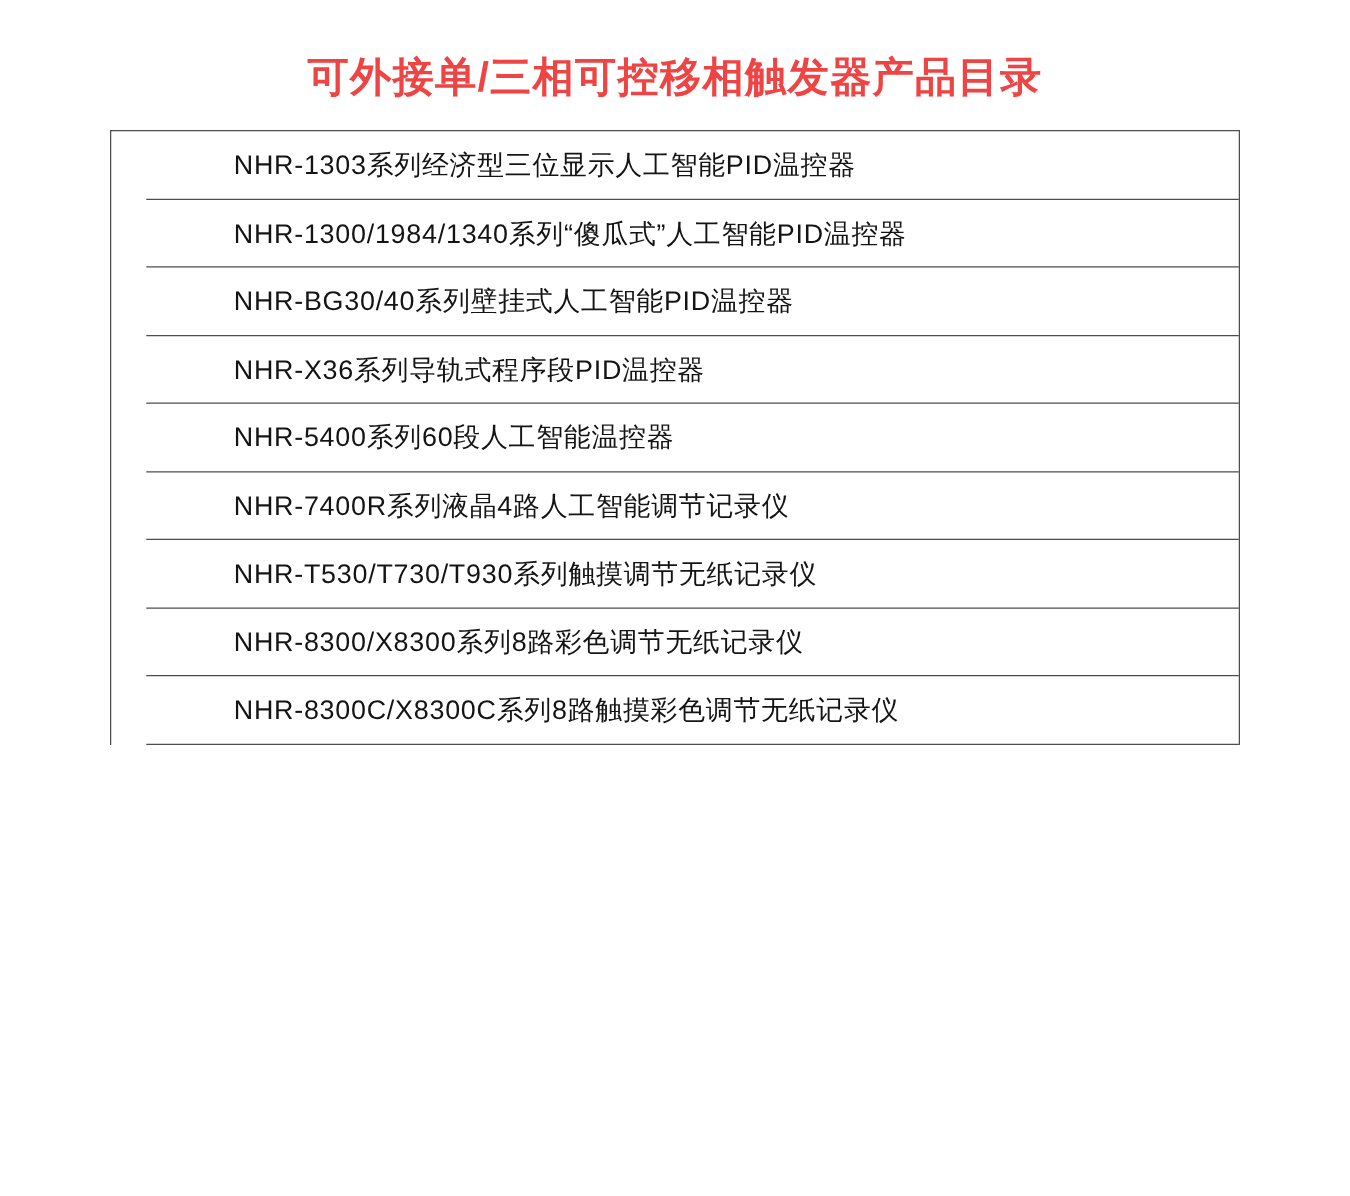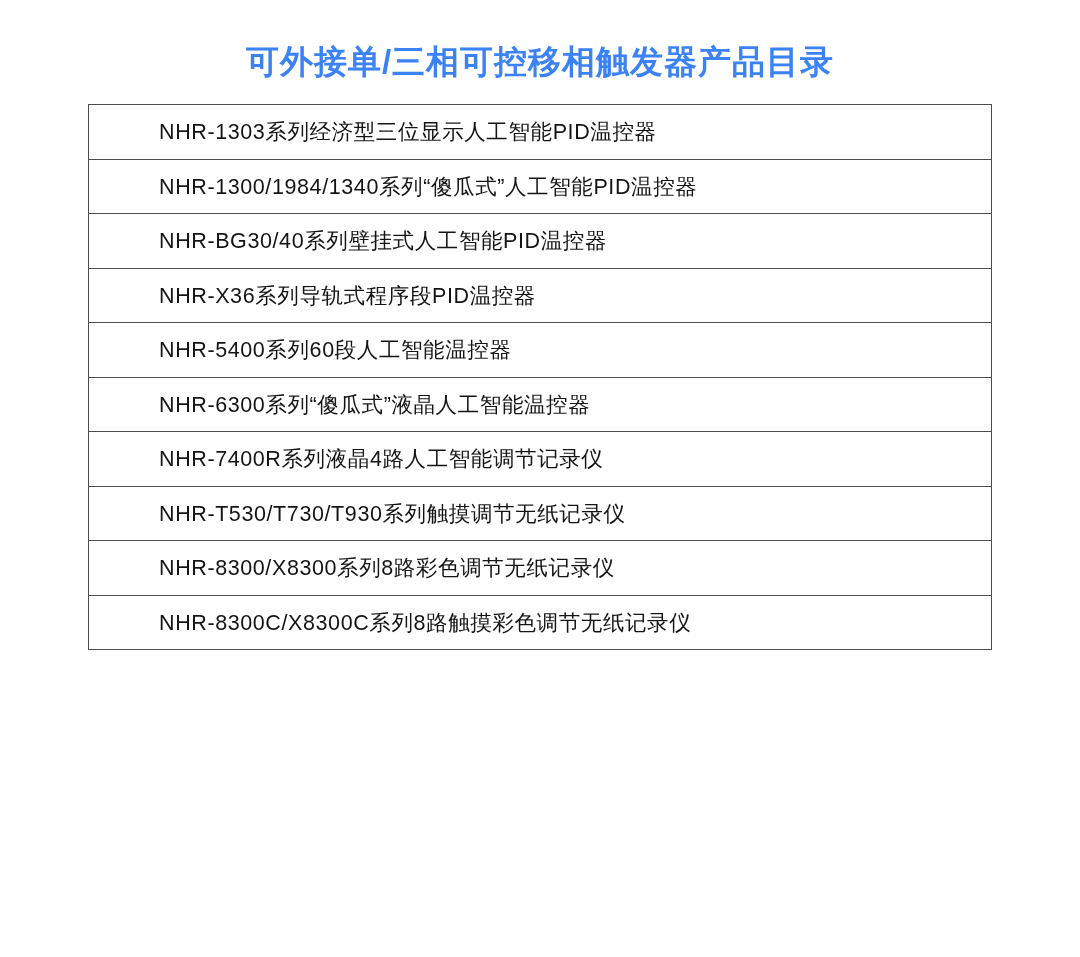--- a/index.html
+++ b/index.html
@@ -18,35 +18,36 @@
     width: 1080px;
     height: 957px;
     box-sizing: border-box;
     position: relative;
   }
   .page-title {
     text-align: center;
     font-size: 33px;
     font-weight: bold;
     letter-spacing: 1px;
-    color: #3b82f6;
+    color: #ef4444;
     margin: 0;
     padding-top: 42px;
     padding-bottom: 0;
     line-height: 1.2;
   }
   .catalog-table {
     position: absolute;
     left: 88px;
     top: 104px;
     width: 904px;
     border: 1px solid #4d4d4d;
     border-bottom: none;
     box-sizing: border-box;
     background: #ffffff;
+    padding-left: 28px;
   }
   .catalog-row {
     border-bottom: 1px solid #4d4d4d;
     height: 54.5px;
     display: flex;
     align-items: center;
     box-sizing: border-box;
   }
   .catalog-row .row-text {
     padding-left: 70px;
@@ -74,23 +75,20 @@
     <div class="catalog-row">
       <span class="row-text">NHR-BG30/40系列壁挂式人工智能PID温控器</span>
     </div>
     <div class="catalog-row">
       <span class="row-text">NHR-X36系列导轨式程序段PID温控器</span>
     </div>
     <div class="catalog-row">
       <span class="row-text">NHR-5400系列60段人工智能温控器</span>
     </div>
     <div class="catalog-row">
-      <span class="row-text">NHR-6300系列“傻瓜式”液晶人工智能温控器</span>
-    </div>
-    <div class="catalog-row">
       <span class="row-text">NHR-7400R系列液晶4路人工智能调节记录仪</span>
     </div>
     <div class="catalog-row">
       <span class="row-text">NHR-T530/T730/T930系列触摸调节无纸记录仪</span>
     </div>
     <div class="catalog-row">
       <span class="row-text">NHR-8300/X8300系列8路彩色调节无纸记录仪</span>
     </div>
     <div class="catalog-row">
       <span class="row-text">NHR-8300C/X8300C系列8路触摸彩色调节无纸记录仪</span>

